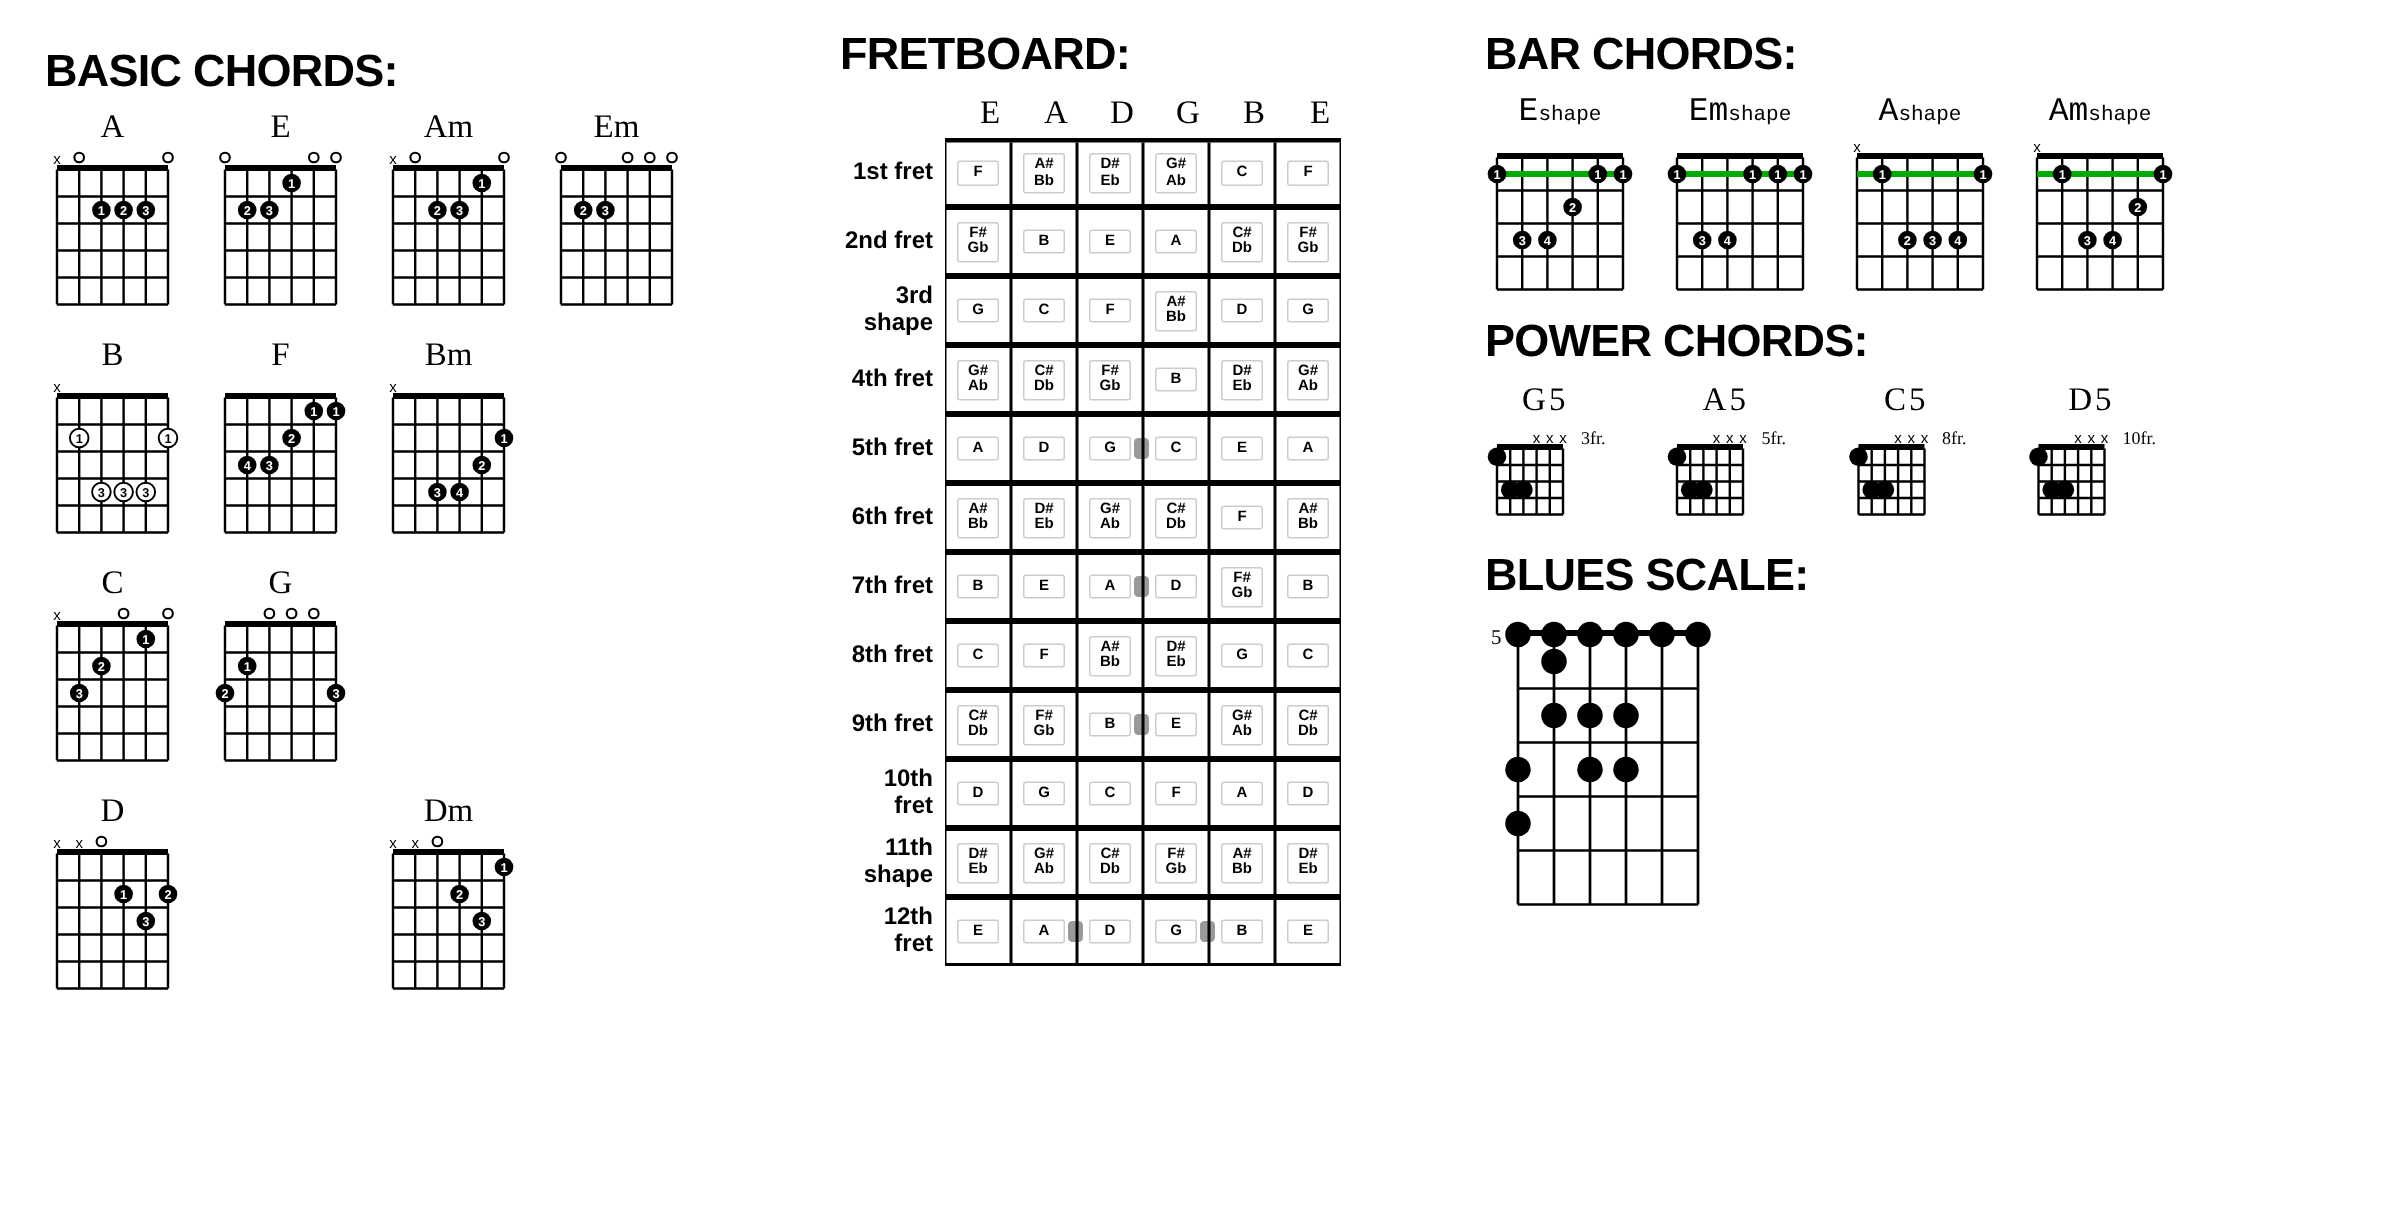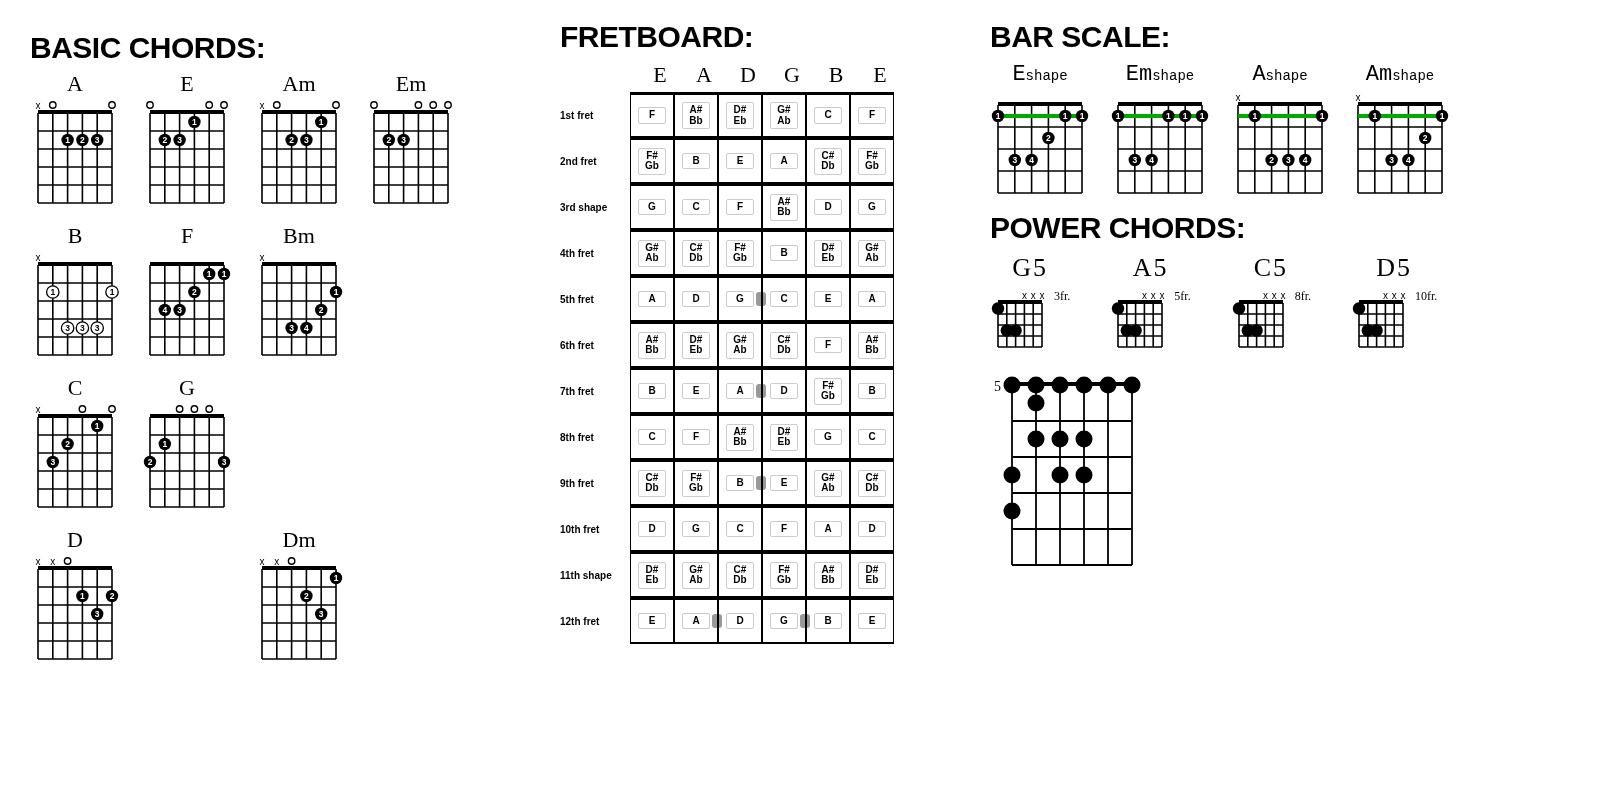--- a/index.html
+++ b/index.html
@@ -49,23 +49,23 @@
     margin-left: 78px;
     font-family: 'Times New Roman', serif;
     font-size:22px;
     font-weight:400;
     margin-bottom:4px;
   }
   .fb-open span{ width:44px; text-align:center;}
   .fb-row { display:flex; align-items:center; }
   .fb-label{
     width:70px;
-    font-size:10px;
+    font-size:16px;
     font-weight:700;
-    text-align:left;
+    text-align:right;
     padding-right:8px;
   }
   .fb-fret{
     display:flex;
     border-top:2px solid #000;
     border-bottom:2px solid #000;
     height:46px;
     position:relative;
   }
   .fb-row:first-of-type .fb-fret{ border-top:3px solid #000;}
@@ -108,21 +108,21 @@
     font-size:22px;
     margin-bottom:2px;
   }
   .bar-label sub{ font-size:14px; vertical-align:baseline;}
 
   
   .pc-row{ display:flex; gap:40px; margin-top:4px; margin-bottom:18px;}
   .pc-item{ text-align:center;}
   .pc-name{
     font-family:'Times New Roman',serif;
-    font-size:26px;
+    font-size:22px;
     margin-bottom:4px;
     letter-spacing:2px;
   }
   .pc-body{ display:flex; align-items:flex-start; gap:4px;}
   .pc-fr{ font-family:'Times New Roman',serif; font-size:12px; margin-top:2px;}
 
   
   .blues-wrap{ margin-top:4px;}
 
 </style>
@@ -726,21 +726,21 @@
                 <div class="fb-note">E</div>
               </div>
             </div>
           </div>
         </div>
     </div>
   </div>
 
   <div class="col col-right">
 
-    <h2 class="section">BAR SCALE:</h2>
+    <h2 class="section">BAR CHORDS:</h2>
     <div class="bar-row" id="bar-row">
         <div class="chord">
           <div class="bar-label">E<sub>shape</sub></div>
           <svg width="100" height="110" viewBox="0 0 100 110">
             <rect x="8" y="13" width="84" height="4" fill="#000"></rect>
             <line x1="8" y1="38" x2="92" y2="38" stroke="#000" stroke-width="1.6"></line>
             <line x1="8" y1="60" x2="92" y2="60" stroke="#000" stroke-width="1.6"></line>
             <line x1="8" y1="82" x2="92" y2="82" stroke="#000" stroke-width="1.6"></line>
             <line x1="8" y1="104" x2="92" y2="104" stroke="#000" stroke-width="1.6"></line>
             <line x1="8" y1="16" x2="8" y2="104" stroke="#000" stroke-width="1.6"></line>
@@ -948,20 +948,21 @@
               <line x1="52" y1="16" x2="52" y2="60" stroke="#000" stroke-width="1.6"></line>
               <circle cx="8" cy="21.5" r="6.2" fill="#000"></circle>
               <circle cx="16.8" cy="43.5" r="6.2" fill="#000"></circle>
               <circle cx="25.6" cy="43.5" r="6.2" fill="#000"></circle>
             </svg>
          <span class="pc-fr">10fr.</span>
        </div>
         </div>
       </div>
 
+    <h2 class="section">BLUES SCALE:</h2>
     <div class="blues-wrap" id="blues-wrap"><svg width="152" height="200">
           <text x="4" y="20" font-size="14" font-family="Times New Roman">5</text>
           <rect x="22" y="11" width="120" height="4" fill="#000"></rect>
           <line x1="22" y1="50" x2="142" y2="50" stroke="#000" stroke-width="1.8"></line>
           <line x1="22" y1="86" x2="142" y2="86" stroke="#000" stroke-width="1.8"></line>
           <line x1="22" y1="122" x2="142" y2="122" stroke="#000" stroke-width="1.8"></line>
           <line x1="22" y1="158" x2="142" y2="158" stroke="#000" stroke-width="1.8"></line>
           <line x1="22" y1="194" x2="142" y2="194" stroke="#000" stroke-width="1.8"></line>
           <line x1="22" y1="14" x2="22" y2="194" stroke="#000" stroke-width="1.8"></line>
           <line x1="46" y1="14" x2="46" y2="194" stroke="#000" stroke-width="1.8"></line>

